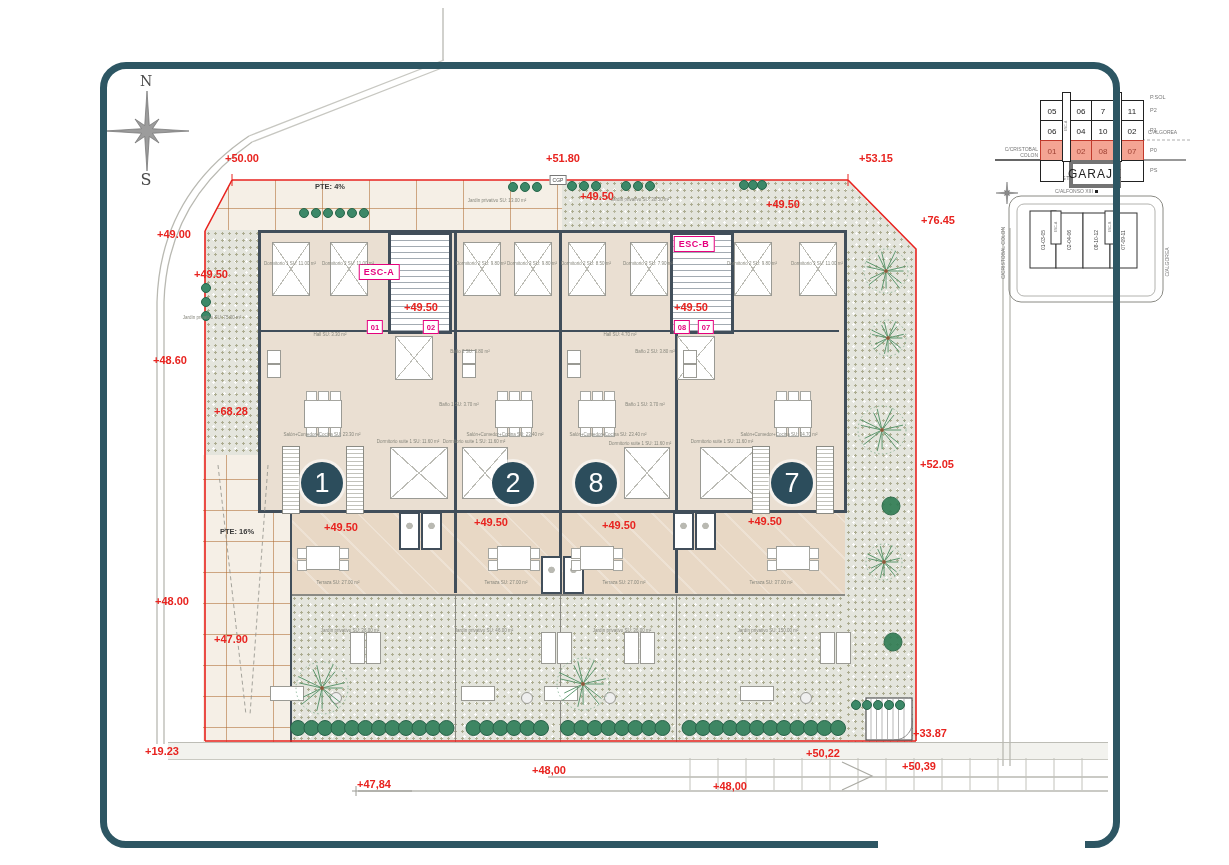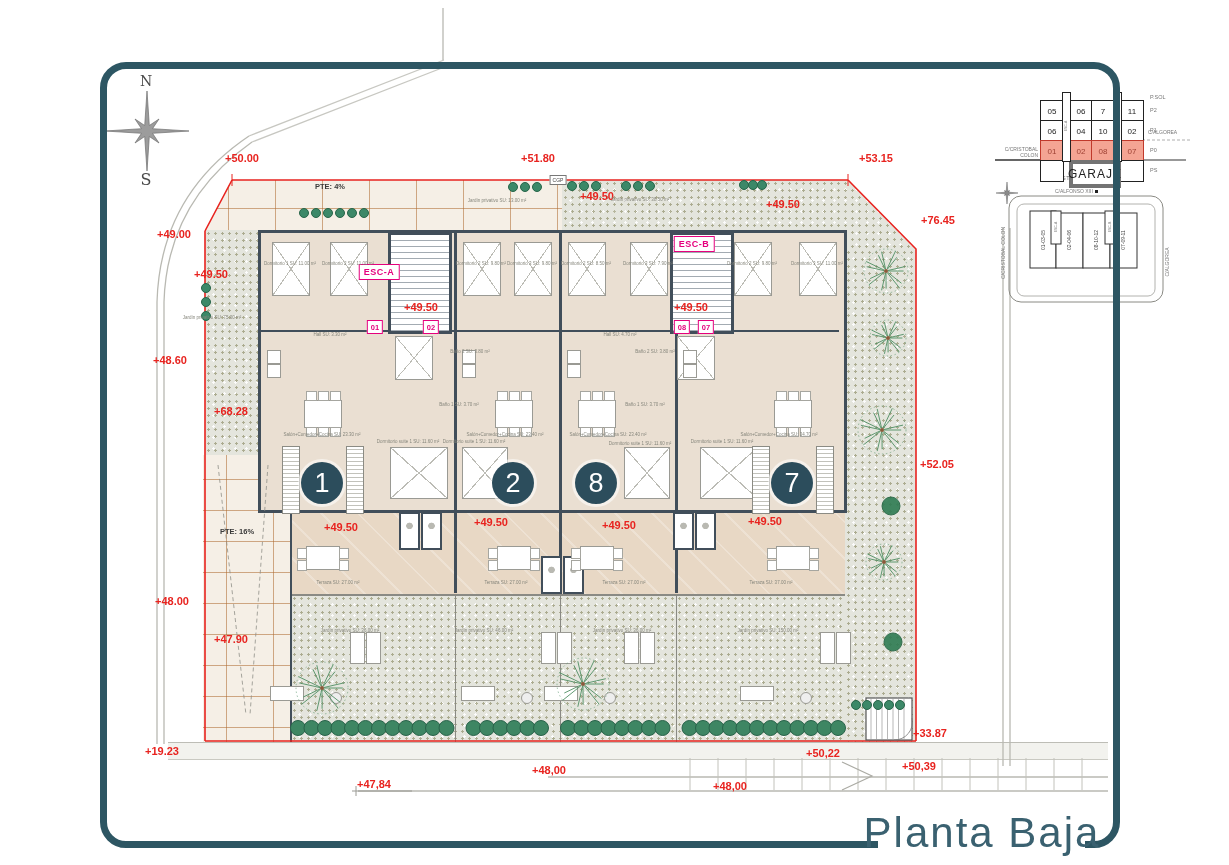--- a/index.html
+++ b/index.html
@@ -430,21 +430,21 @@
       <span>COLON</span>
     </div>
     <div class="abs pstreet" style="left:1148px;top:129px;">C/ALGOREA</div>
 
     <div class="abs pstreet" style="left:1055px;top:188px;">
       <span>C/ALFONSO XIII</span><span style="display:inline-block;width:3px;height:3px;background:#222;margin-left:2px;"></span>
     </div>
     <div class="abs pstreet vtext" style="left:1003px;top:253px;">C/CRISTOBAL COLON</div>
     <div class="abs pstreet vtext" style="left:1167px;top:262px;">C/ALGOREA</div>
   <div class="abs red-label" style="left: 242px; top: 158px;">+50.00</div>
-      <div class="abs red-label" style="left: 538px; top: 158px;">+51.80</div>
+      <div class="abs red-label" style="left: 563px; top: 158px;">+51.80</div>
       <div class="abs red-label" style="left: 876px; top: 158px;">+53.15</div>
       <div class="abs red-label" style="left: 938px; top: 220px;">+76.45</div>
       <div class="abs red-label" style="left: 174px; top: 234px;">+49.00</div>
       <div class="abs red-label" style="left: 211px; top: 274px;">+49.50</div>
       <div class="abs red-label" style="left: 597px; top: 196px;">+49.50</div>
       <div class="abs red-label" style="left: 783px; top: 204px;">+49.50</div>
       <div class="abs red-label" style="left: 421px; top: 307px;">+49.50</div>
       <div class="abs red-label" style="left: 691px; top: 307px;">+49.50</div>
       <div class="abs red-label" style="left: 170px; top: 360px;">+48.60</div>
       <div class="abs red-label" style="left: 231px; top: 411px;">+68.28</div>
@@ -534,14 +534,13 @@
       <div class="abs block-label vtext" style="left: 1043px; top: 240px;">01-03-05</div>
       <div class="abs block-label vtext" style="left: 1069px; top: 240px;">02-04-06</div>
       <div class="abs block-label vtext" style="left: 1096px; top: 240px;">08-10-12</div>
       <div class="abs block-label vtext" style="left: 1123px; top: 240px;">07-09-11</div>
       <div class="abs pstreet vtext" style="left: 1056px; top: 227px; font-size: 3.5px;">ESC-A</div>
       <div class="abs pstreet vtext" style="left: 1110px; top: 227px; font-size: 3.5px;">ESC-B</div>
     </div>
 
   <div id="frame" class="abs"></div>
   <div id="title-mask" class="abs"></div>
-  <div id="page-title" class="abs">Planta Baja</div>
 </div>
 
 </body></html>

